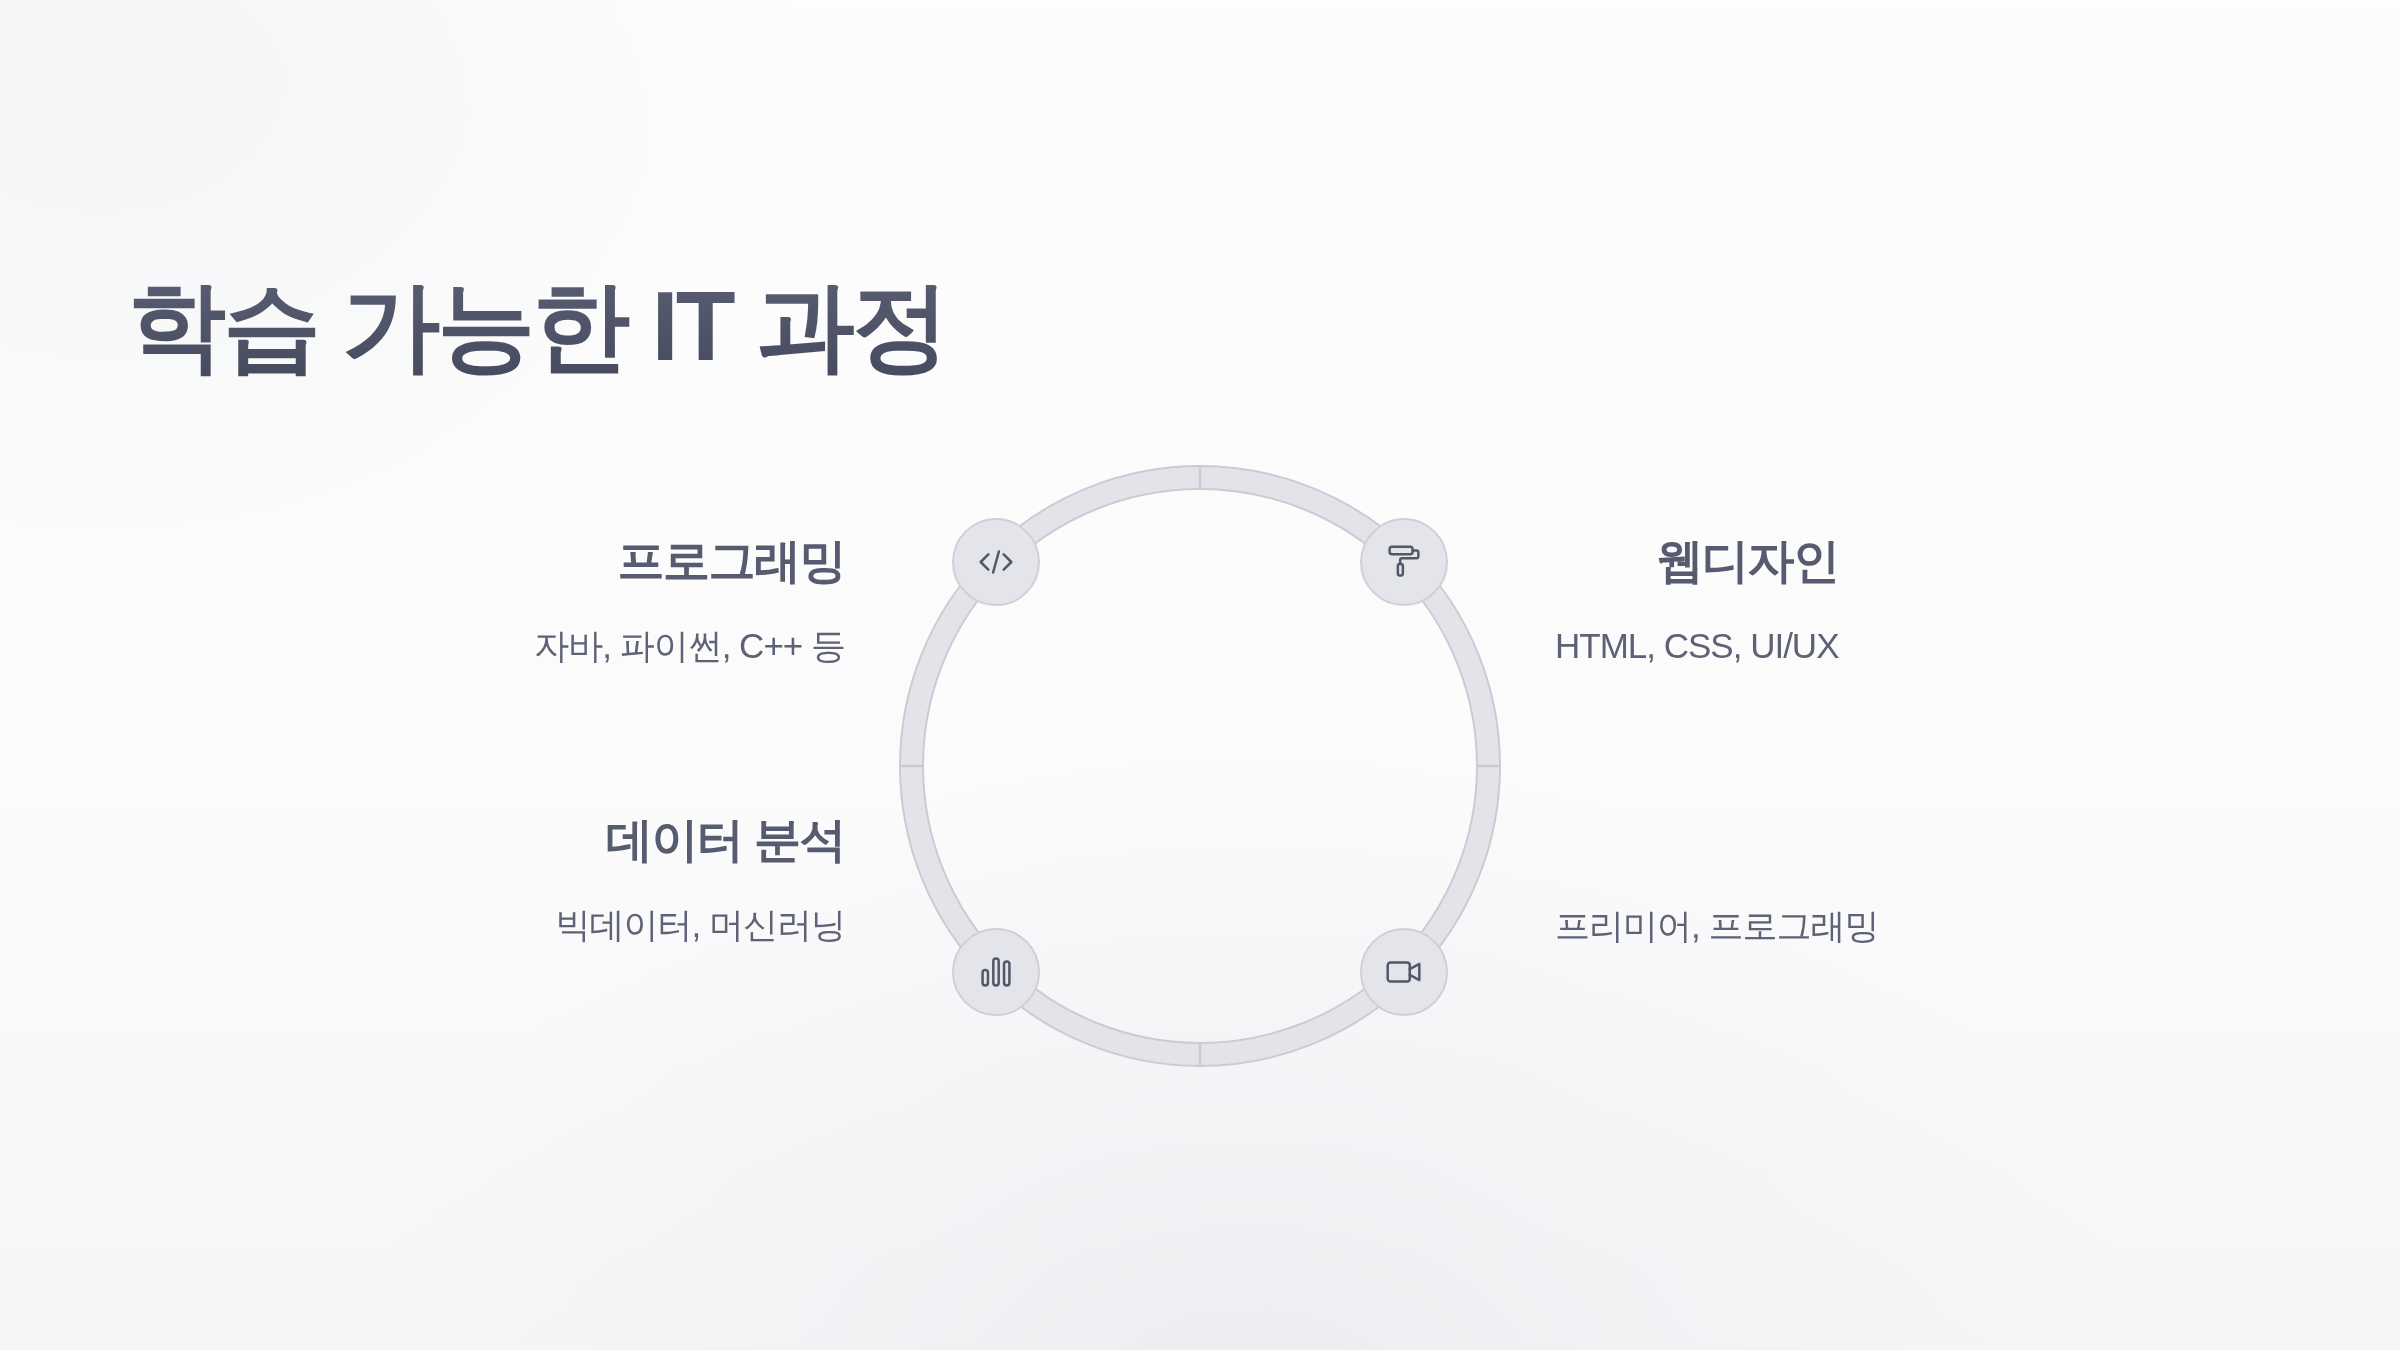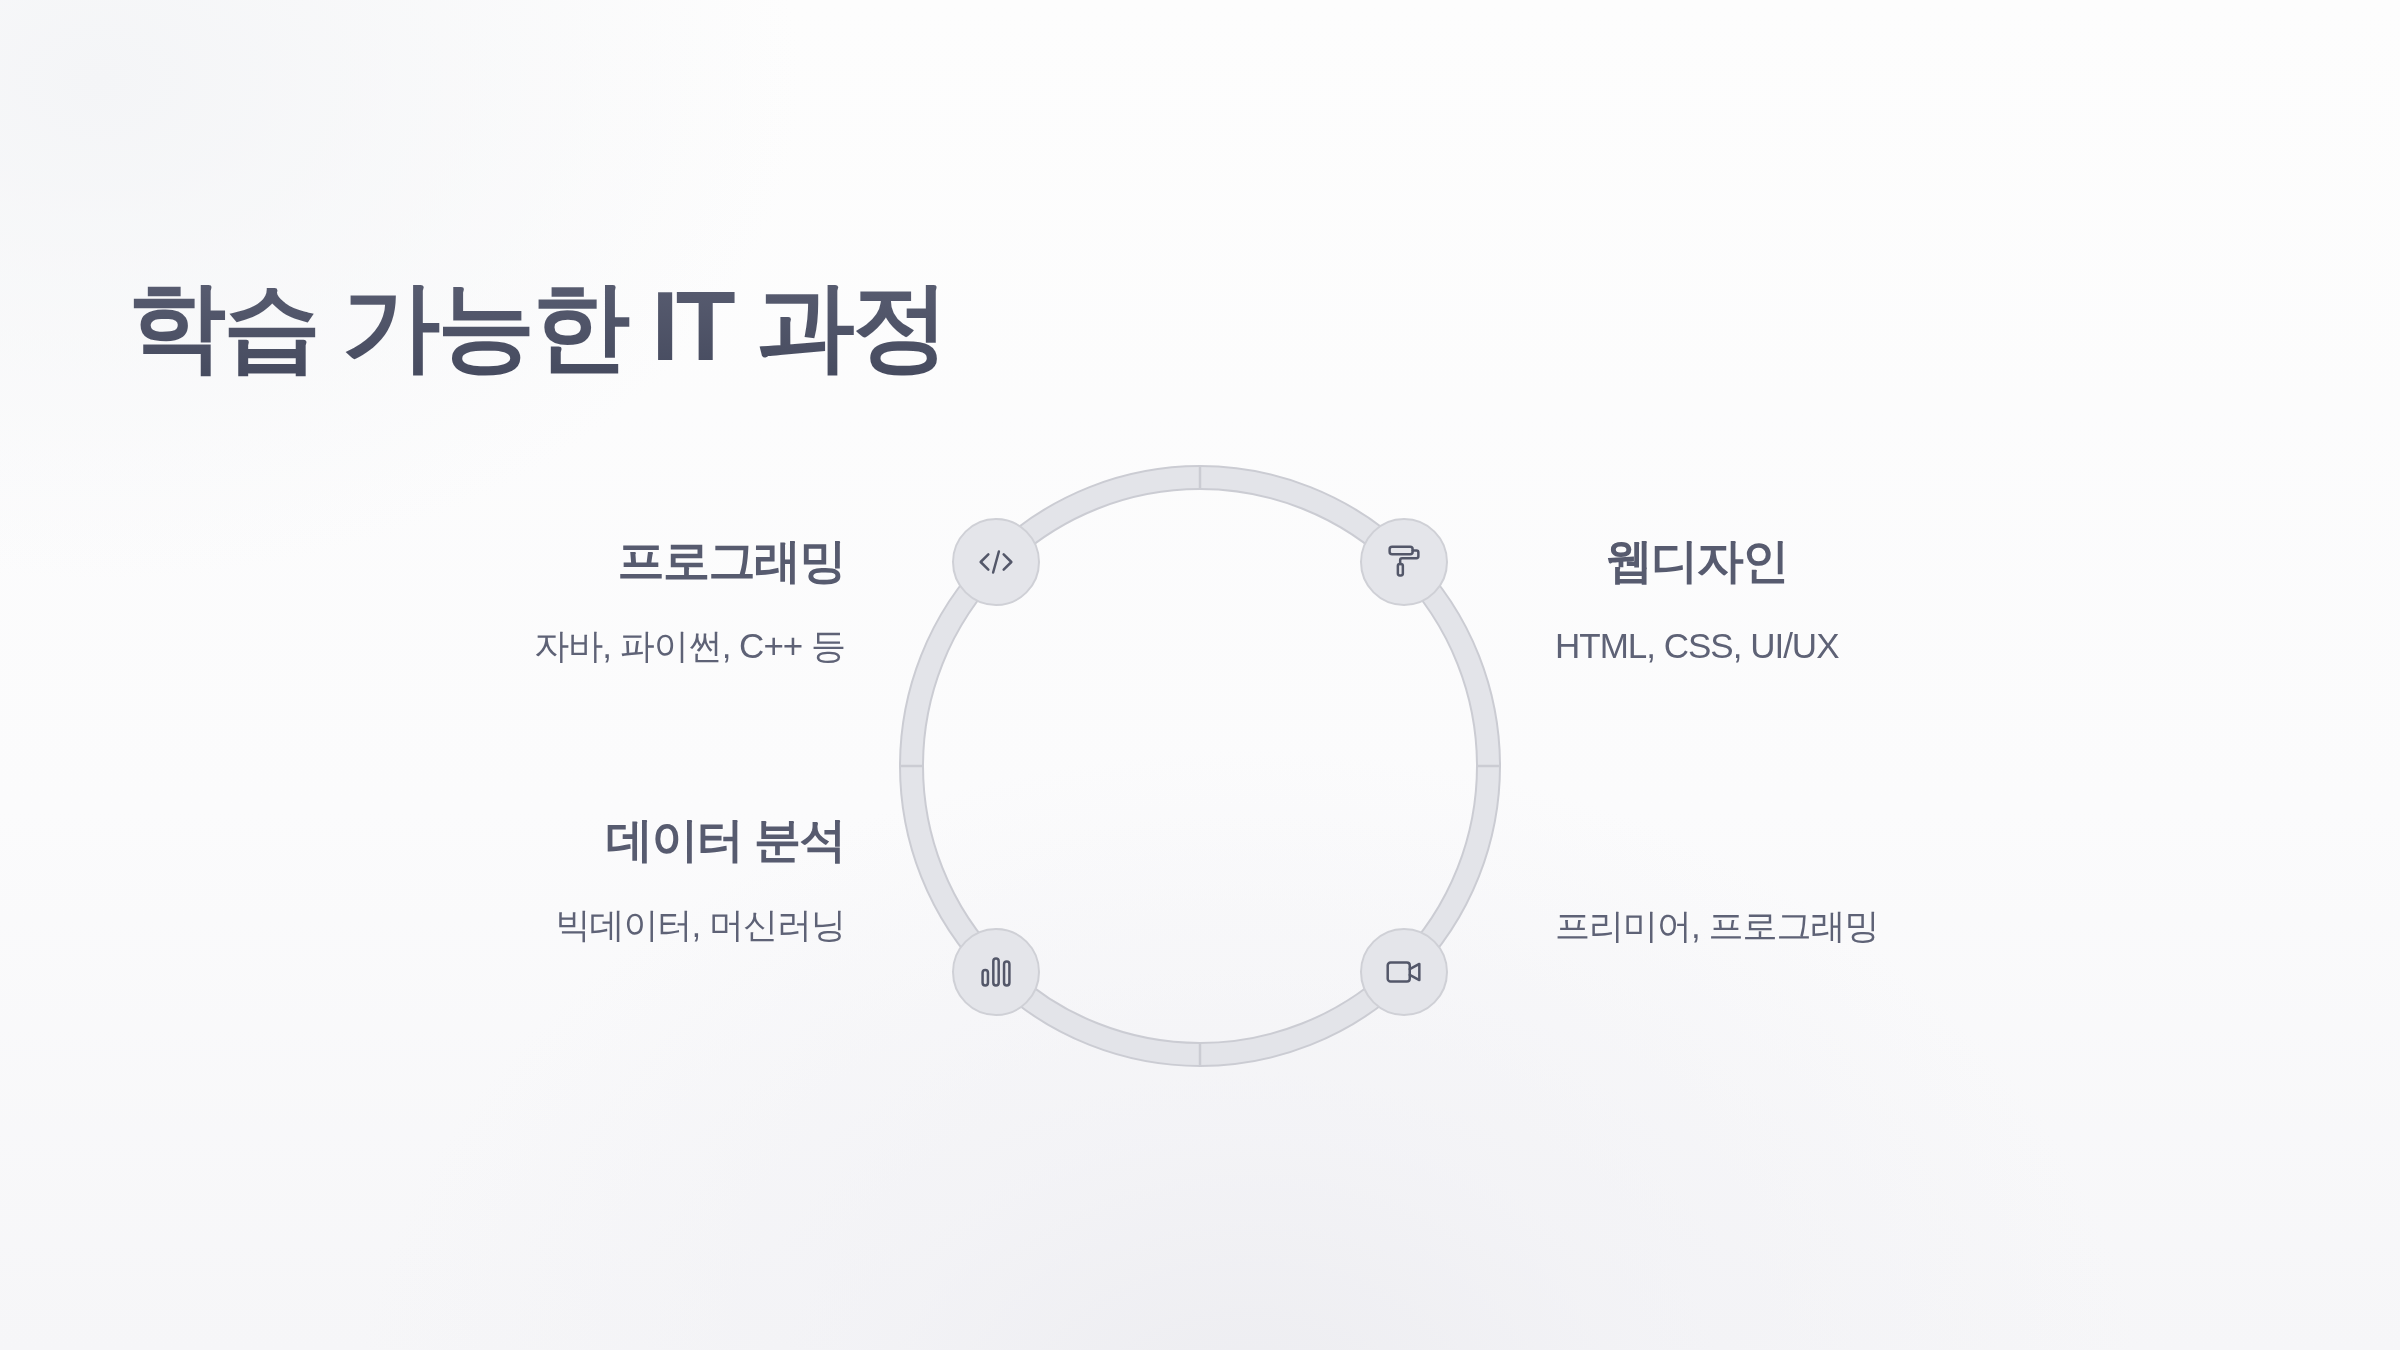--- a/index.html
+++ b/index.html
@@ -78,21 +78,21 @@
     letter-spacing: -1px;
     line-height: 1;
     white-space: nowrap;
     color: #5e6276;
   }
   .label.left {
     text-align: right;
     right: calc(2400px - 845px);
   }
   .label.right {
-    text-align: center;
+    text-align: right;
     left: 1555px;
   }
 </style>
 </head>
 <body>
 
 <h1 class="title">학습 가능한 IT 과정</h1>
 
 <svg class="ring-svg" viewBox="0 0 2400 1350" xmlns="http://www.w3.org/2000/svg">
   <g>

